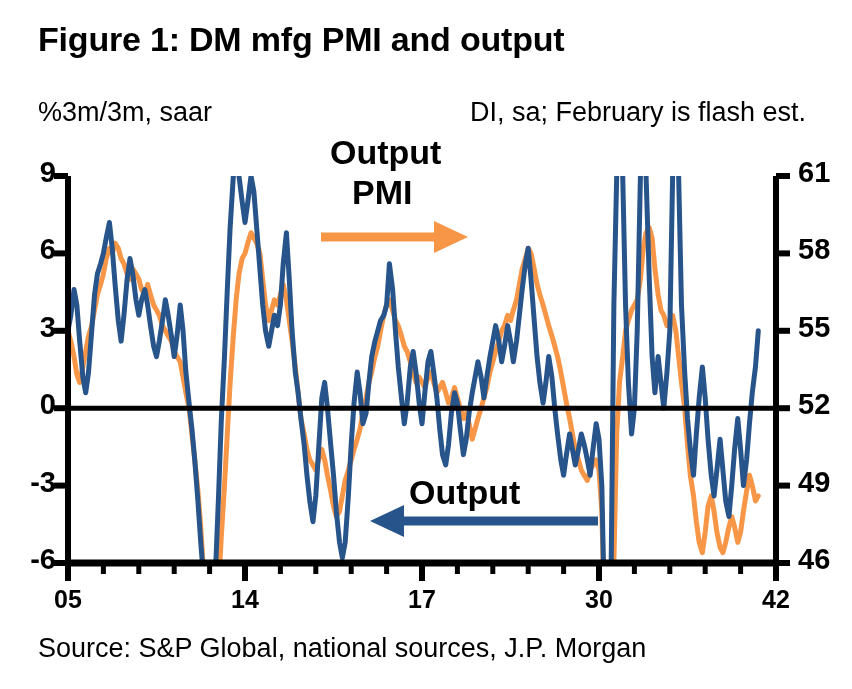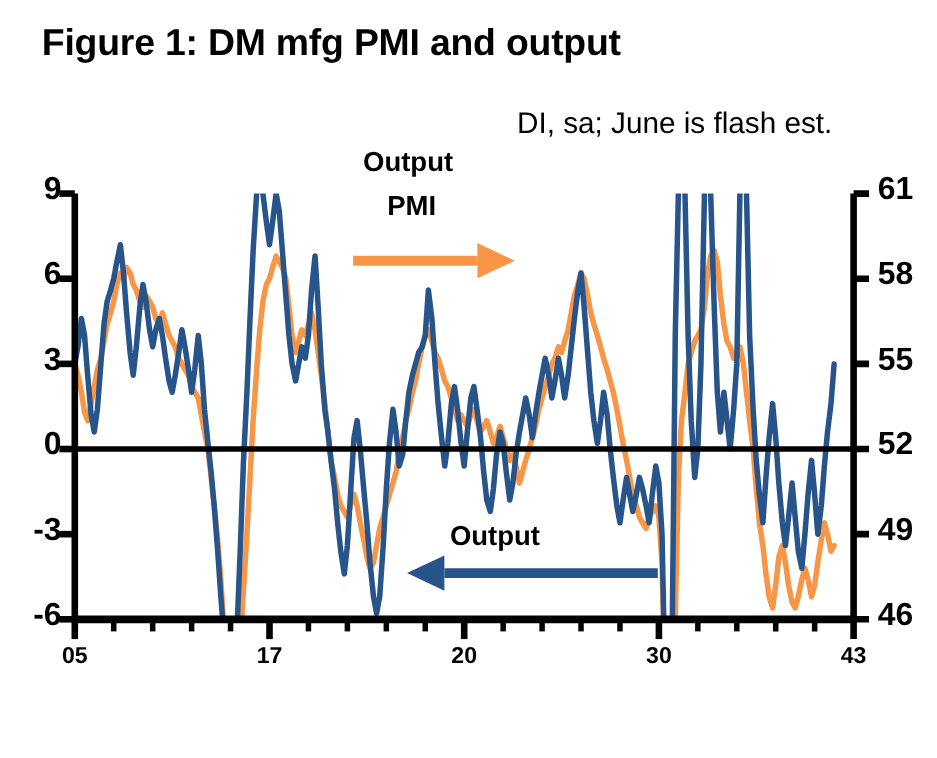--- a/index.html
+++ b/index.html
@@ -26,21 +26,21 @@
     position:absolute;left:470px;top:97px;
     font-size:27px;font-weight:normal;white-space:nowrap;
   }
   #source{
     position:absolute;left:38px;top:633px;
     font-size:27px;font-weight:normal;white-space:nowrap;
   }
 
   
   .anno-label{
-    position:absolute;font-size:25px;font-weight:bold;white-space:nowrap;
+    position:absolute;font-size:34px;font-weight:bold;white-space:nowrap;
     text-align:center;
   }
   #anno-pmi-l1{left:330px;top:133px;}
   #anno-pmi-l2{left:352px;top:173px;}
   #anno-out-l1{left:409px;top:473px;}
 
   
   #plot{
     position:absolute;left:68px;top:176px;
     width:708px;height:387px;
@@ -50,31 +50,32 @@
   
   .ytick-l{
     position:absolute;font-size:29px;font-weight:bold;
     text-align:right;width:56px;
   }
   .ytick-r{
     position:absolute;font-size:29px;font-weight:bold;
     text-align:left;width:60px;
   }
   .xtick{
-    position:absolute;font-size:21px;font-weight:bold;
+    position:absolute;font-size:25px;font-weight:bold;
     text-align:center;width:60px;
   }
 </style>
 </head>
 <body>
 
 <div id="figure">
 
   <div id="title">Figure 1: DM mfg PMI and output</div>
-  <div id="unit-right">DI, sa; June is flash est.</div>
+  <div id="unit-left">%3m/3m, saar</div>
+  <div id="unit-right">DI, sa; February is flash est.</div>
 
   <div class="anno-label" id="anno-pmi-l1">Output</div>
   <div class="anno-label" id="anno-pmi-l2">PMI</div>
   <div class="anno-label" id="anno-out-l1">Output</div>
 
   <div id="plot">
     <svg id="chart-svg" width="708" height="387" viewBox="0 0 708 387">
       <defs>
         <clipPath id="plotclip">
             <rect x="0" y="0" width="708" height="387"></rect>
@@ -144,19 +145,20 @@
       <div class="ytick-l" style="left: 0px; top: 388.2px;">0</div>
       <div class="ytick-l" style="left: 0px; top: 465.6px;">-3</div>
       <div class="ytick-l" style="left: 0px; top: 543px;">-6</div>
       <div class="ytick-r" style="left: 798px; top: 156px;">61</div>
       <div class="ytick-r" style="left: 798px; top: 233.4px;">58</div>
       <div class="ytick-r" style="left: 798px; top: 310.8px;">55</div>
       <div class="ytick-r" style="left: 798px; top: 388.2px;">52</div>
       <div class="ytick-r" style="left: 798px; top: 465.6px;">49</div>
       <div class="ytick-r" style="left: 798px; top: 543px;">46</div>
       <div class="xtick" style="left: 38px; top: 585px;">05</div>
-      <div class="xtick" style="left: 215px; top: 585px;">17</div>
-      <div class="xtick" style="left: 392px; top: 585px;">20</div>
+      <div class="xtick" style="left: 215px; top: 585px;">14</div>
+      <div class="xtick" style="left: 392px; top: 585px;">17</div>
       <div class="xtick" style="left: 569px; top: 585px;">30</div>
-      <div class="xtick" style="left: 746px; top: 585px;">43</div>
+      <div class="xtick" style="left: 746px; top: 585px;">42</div>
     </div>
 
+  <div id="source">Source: S&amp;P Global, national sources, J.P. Morgan</div>
 </div>
 
 </body></html>

